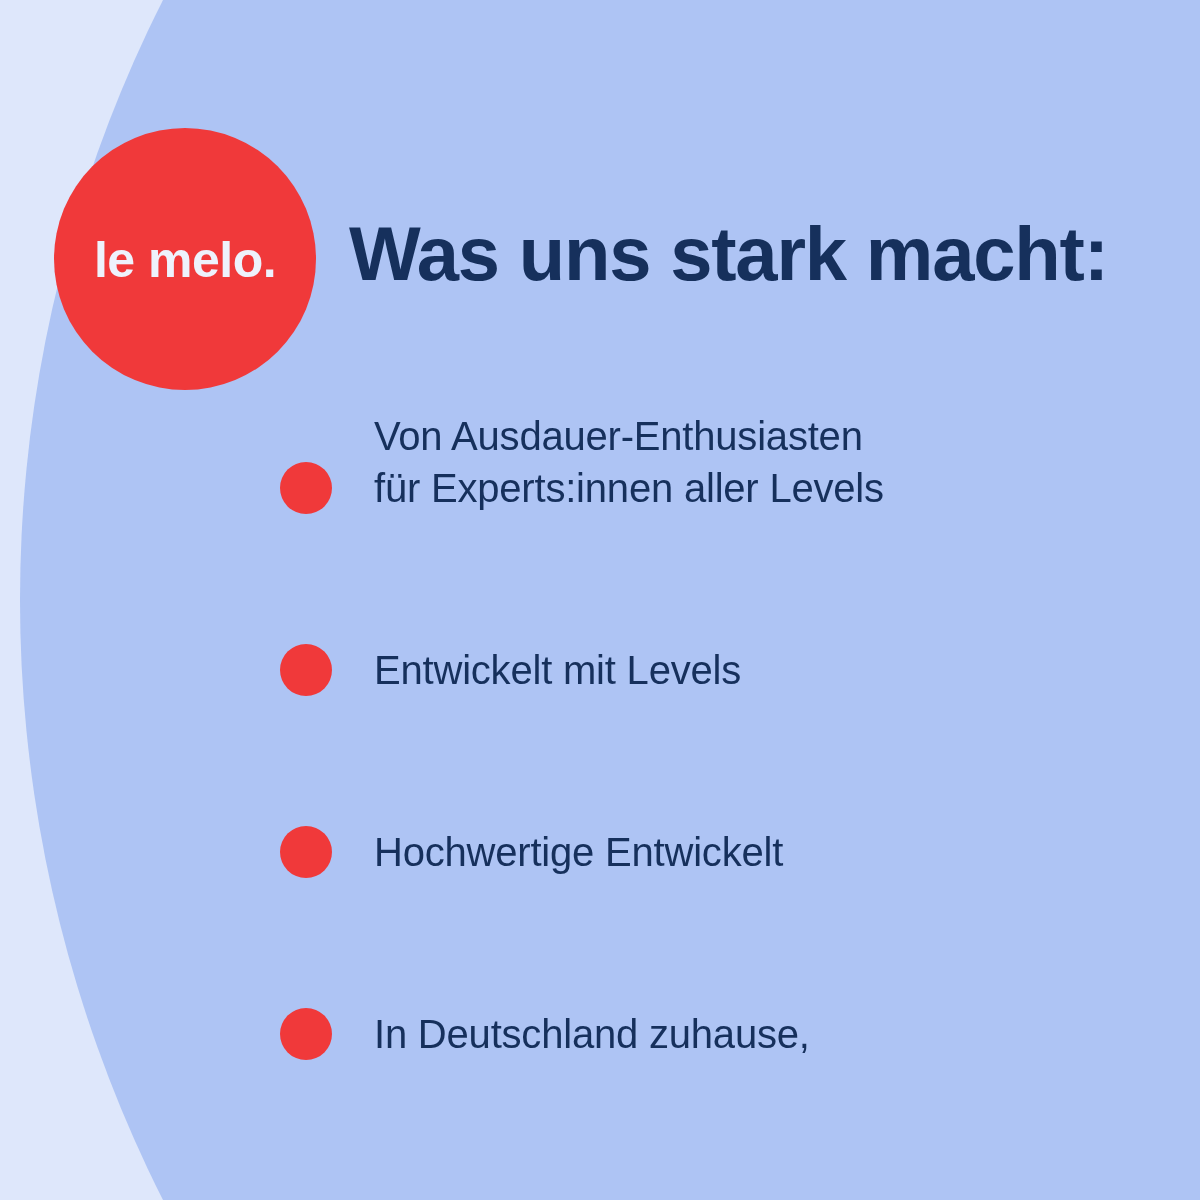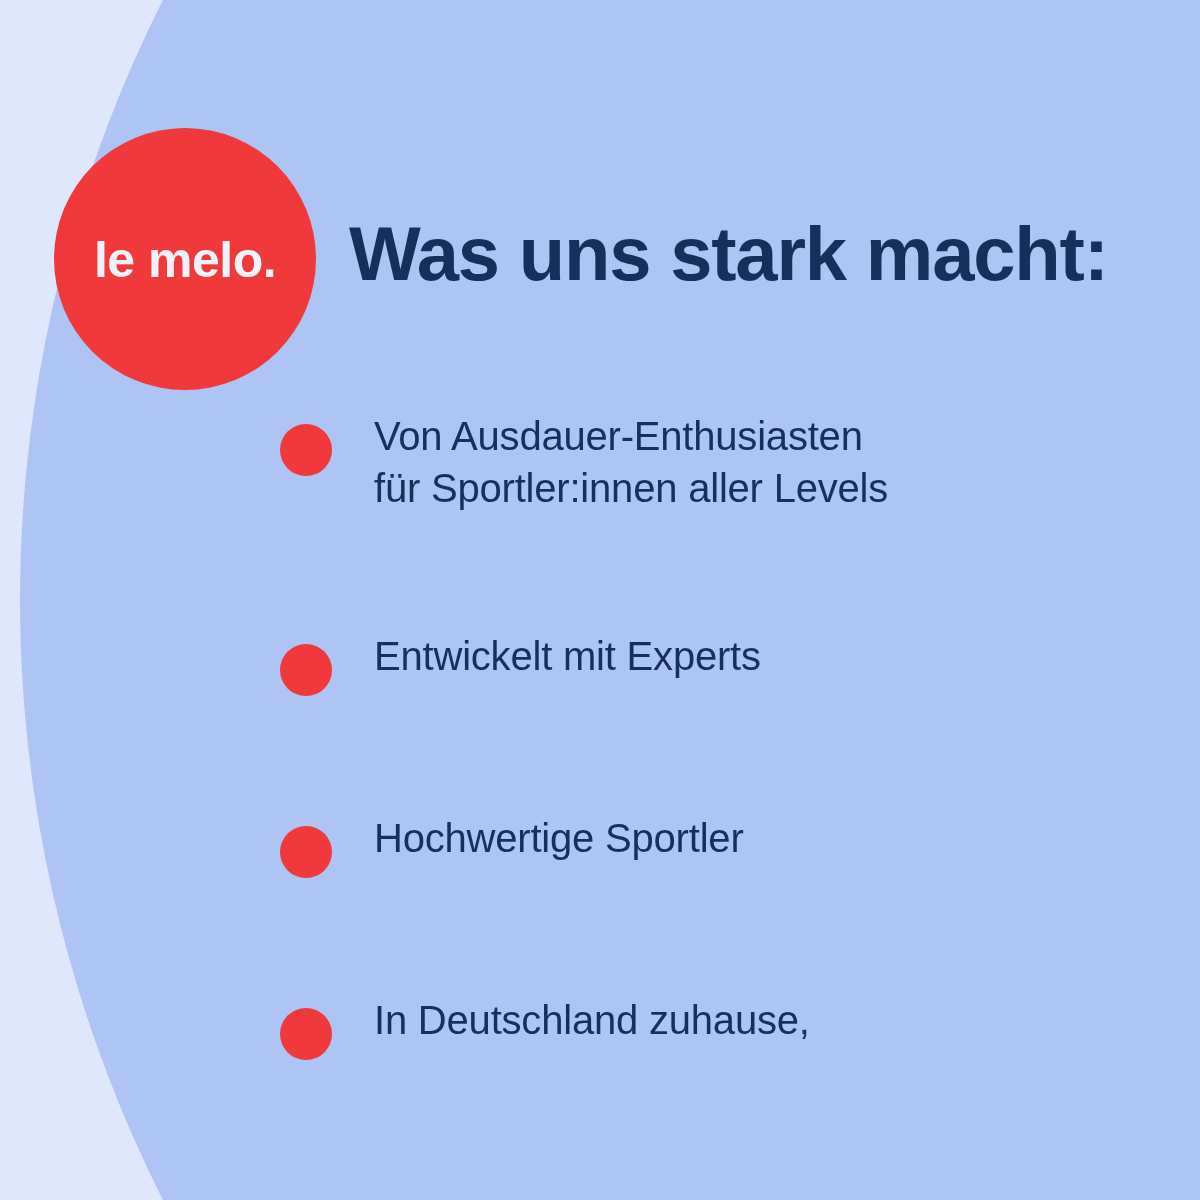--- a/index.html
+++ b/index.html
@@ -67,21 +67,21 @@
   
   .bullet-list {
     position: absolute;
     left: 280px;
     top: 410px;
     width: 860px;
   }
   .bullet-item {
     position: relative;
     display: flex;
-    align-items: flex-start;
+    align-items: flex-end;
     margin-bottom: 116px;
   }
   .bullet-item:last-child { margin-bottom: 8px; }
   .bullet-dot {
     flex: 0 0 auto;
     width: 52px;
     height: 52px;
     border-radius: 50%;
     background: #f0393a;
     margin-top: 14px;
@@ -110,35 +110,35 @@
   </div>
 
   <div class="headline">Was uns stark macht:</div>
 
   <div class="bullet-list">
 
     <div class="bullet-item">
       <span class="bullet-dot"></span>
       <span class="bullet-text">
         <span class="bullet-line">Von Ausdauer-Enthusiasten</span>
-        <span class="bullet-line">für Sportler:innen aller Levels</span>
+        <span class="bullet-line">für Experts:innen aller Levels</span>
       </span>
     </div>
 
     <div class="bullet-item">
       <span class="bullet-dot"></span>
       <span class="bullet-text">
-        <span class="bullet-line">Entwickelt mit Experts</span>
+        <span class="bullet-line">Entwickelt mit Levels</span>
       </span>
     </div>
 
     <div class="bullet-item">
       <span class="bullet-dot"></span>
       <span class="bullet-text">
-        <span class="bullet-line">Hochwertige Sportler</span>
+        <span class="bullet-line">Hochwertige Entwickelt</span>
       </span>
     </div>
 
     <div class="bullet-item">
       <span class="bullet-dot"></span>
       <span class="bullet-text">
         <span class="bullet-line">In Deutschland zuhause,</span>
       </span>
     </div>
 

